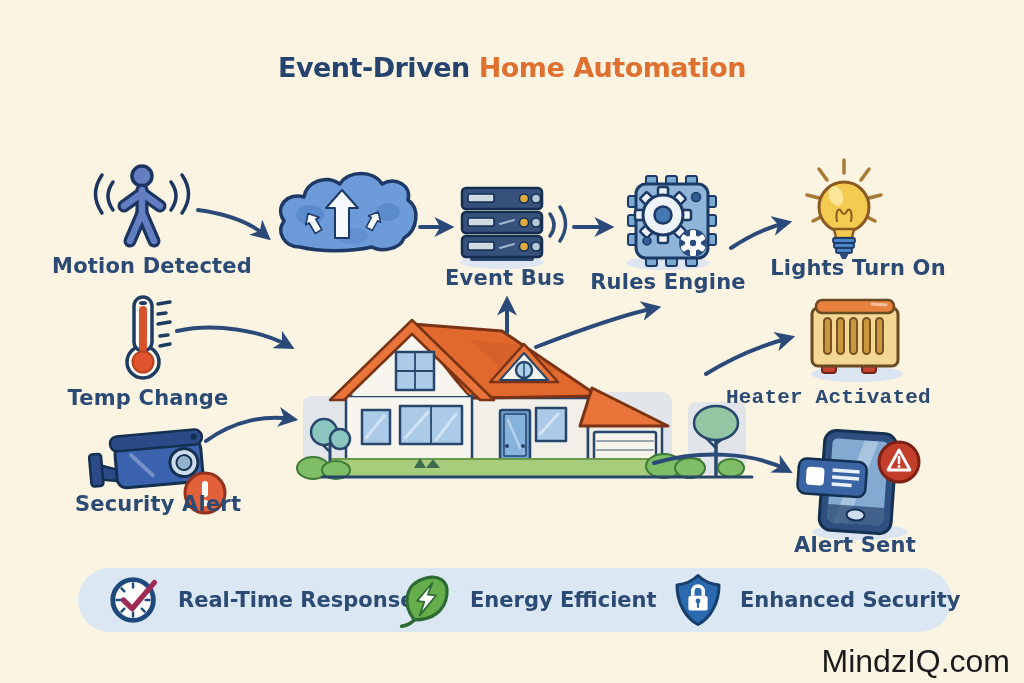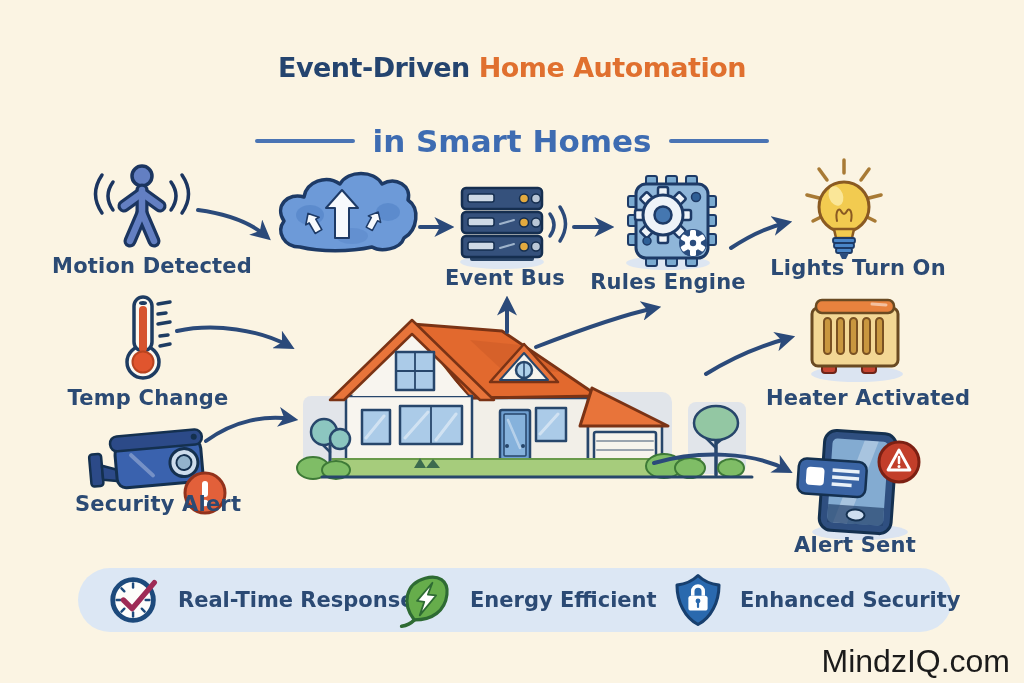--- a/index.html
+++ b/index.html
@@ -46,25 +46,20 @@
 <body>
 
 <div class="stage">
 
   <div class="title">
     <span>Event-Driven</span>
     <span> </span>
     <span class="accent">Home Automation</span>
   </div>
 
-  <div class="subtitle-row">
-    <div class="subtitle-line l"></div>
-    <div class="subtitle">in Smart Homes</div>
-    <div class="subtitle-line r"></div>
-  </div>
 
   <svg class="scene" width="1024" height="683" viewBox="0 0 1024 683">
     <defs>
       <marker id="ah" markerWidth="5" markerHeight="5" refX="3.4" refY="2.5" orient="auto" markerUnits="strokeWidth">
         <path d="M0,0 L5,2.5 L0,5 L1.4,2.5 Z" fill="#2b4a7a"></path>
       </marker>
     </defs>
 
     <g opacity="0.55" fill="#cdd9f1">
       <rect x="303" y="396" width="48" height="80" rx="8"></rect>
@@ -407,21 +402,21 @@
       <path d="M 706,374 C 735,356 763,345 789,338" marker-end="url(#ah)"></path>
       <path d="M 654,463 C 700,450 753,452 787,470" marker-end="url(#ah)"></path>
     </g>
   </svg>
 
   <div class="lbl" style="left:52px;top:254px;width:200px;text-align:right;">Motion Detected</div>
   <div class="lbl" style="left:425px;top:266px;width:160px;">Event Bus</div>
   <div class="lbl" style="left:588px;top:270px;width:160px;">Rules Engine</div>
   <div class="lbl" style="left:768px;top:256px;width:180px;">Lights Turn On</div>
   <div class="lbl" style="left:58px;top:386px;width:180px;">Temp Change</div>
-  <div class="lbl" style="left:766px;top:386px;width:190px;">Heater Activated</div>
+  <div class="lbl" style="left:726px;top:386px;width:190px;font-family:Liberation Mono, monospace;">Heater Activated</div>
   <div class="lbl" style="left:68px;top:492px;width:180px;">Security Alert</div>
   <div class="lbl" style="left:765px;top:533px;width:180px;">Alert Sent</div>
 
   <div class="pill">
     <div class="feature" style="left:28px;">
       <svg width="58" height="58" viewBox="0 0 60 60">
         <circle cx="28" cy="30" r="21" fill="#fdfdfb" stroke="#1d4a7c" stroke-width="5"></circle>
         <g stroke="#1d4a7c" stroke-width="2.5" stroke-linecap="round">
           <line x1="28" y1="13" x2="28" y2="17"></line>
           <line x1="28" y1="43" x2="28" y2="47"></line>

